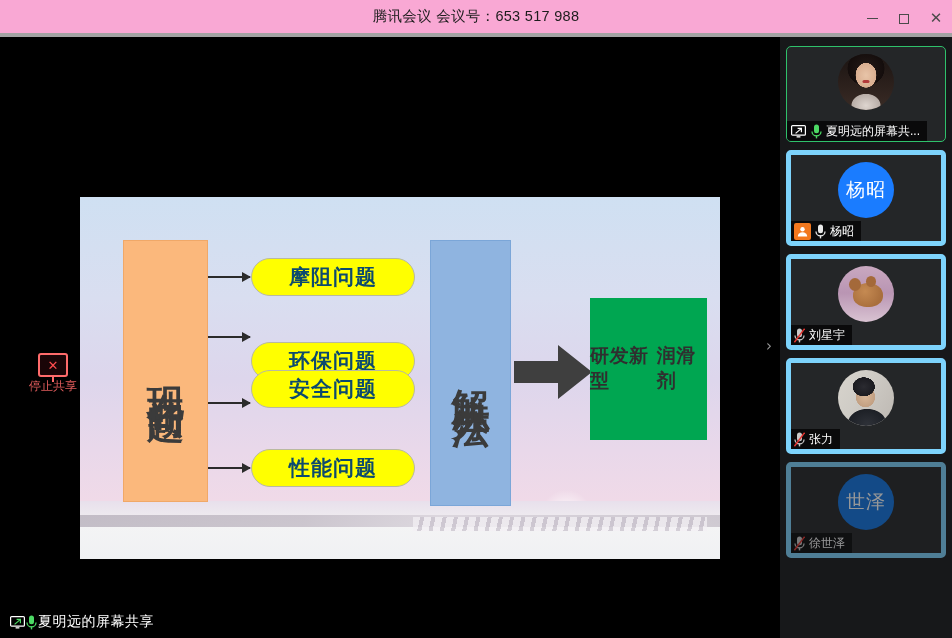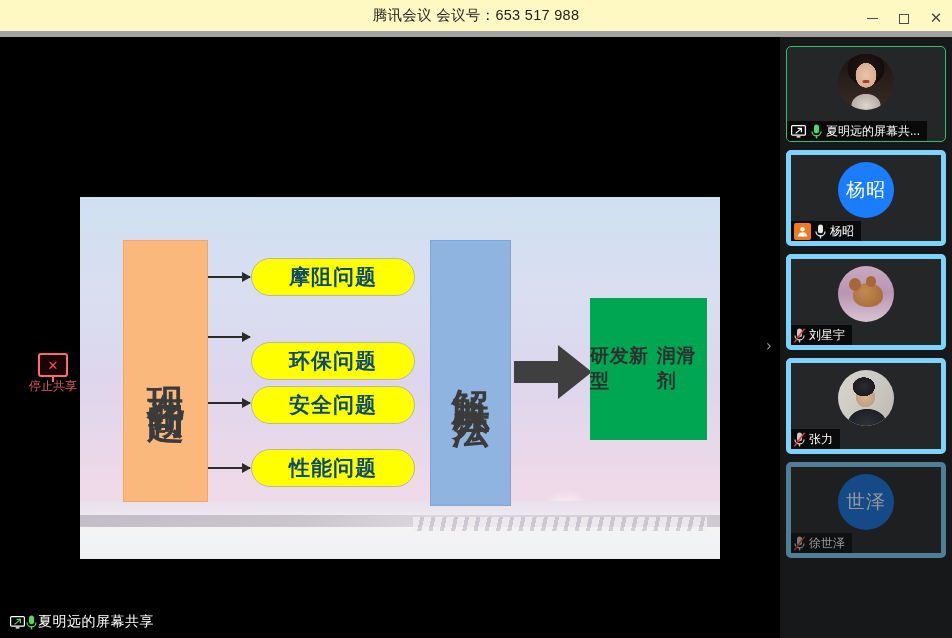--- a/index.html
+++ b/index.html
@@ -2,21 +2,21 @@
 <html><head>
 <meta charset="utf-8">
 <style>
   * { margin:0; padding:0; box-sizing:border-box; }
   html,body { width:952px; height:638px; overflow:hidden; background:#000; }
   body { font-family:"Liberation Sans","DejaVu Sans",sans-serif; }
 
   
   #titlebar{
     position:absolute; left:0; top:0; width:952px; height:37px;
-    background:#fef9c3; border-bottom:6px solid #a3a3a3;
+    background:#f9a8d4; border-bottom:4px solid #a3a3a3;
     display:flex; align-items:center; justify-content:center;
   }
   #title-text{ font-size:14.5px; color:#1d1d1d; letter-spacing:.3px; }
   #win-controls{ position:absolute; right:0; top:0; height:37px; display:flex; }
   .win-btn{
     width:32px; height:37px; display:flex; align-items:center; justify-content:center;
     color:#4a4a4a; font-size:13px; cursor:default;
   }
   .wc-min{ display:block; width:11px; height:1px; background:#4a4a4a; }
   .wc-max{ display:block; width:10px; height:10px; border:1px solid #4a4a4a; }
@@ -80,21 +80,21 @@
     font-size:37px; font-weight:bold; color:#3b3b3b; letter-spacing:7px; line-height:1;
   }
 
   
   .pill{
     position:absolute; left:171px; width:164px; height:38px;
     background:#ffff00; border:1px solid #b9b9a0; border-radius:19px;
     display:flex; align-items:center; justify-content:center;
     font-size:21px; font-weight:bold; color:#0c4a6e; letter-spacing:1px;
   }
-  #pill-0{ top:61px; } #pill-1{ top:121px;margin-top:24px; } #pill-2{ top:189px; } #pill-3{ top:252px; }
+  #pill-0{ top:61px; } #pill-1{ top:121px;margin-top:24px; } #pill-2{ top:173px; } #pill-3{ top:252px; }
 
   
   .thin-arrow{ position:absolute; left:128px; width:42px; height:2px; background:#2b2b2b; }
   .thin-arrow:after{
     content:""; position:absolute; right:-1px; top:-4px;
     border-left:9px solid #2b2b2b; border-top:5px solid transparent; border-bottom:5px solid transparent;
   }
   #arrow-0{ top:79px; } #arrow-1{ top:139px; } #arrow-2{ top:205px; } #arrow-3{ top:270px; }
 
   

